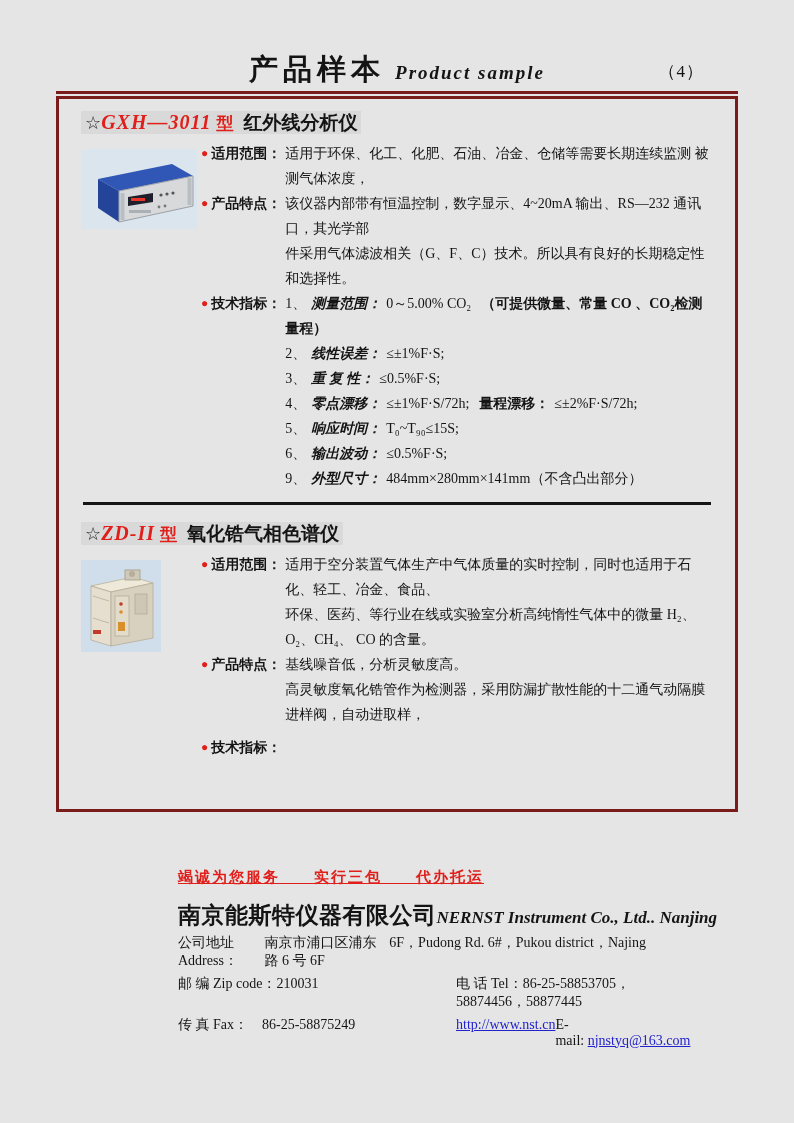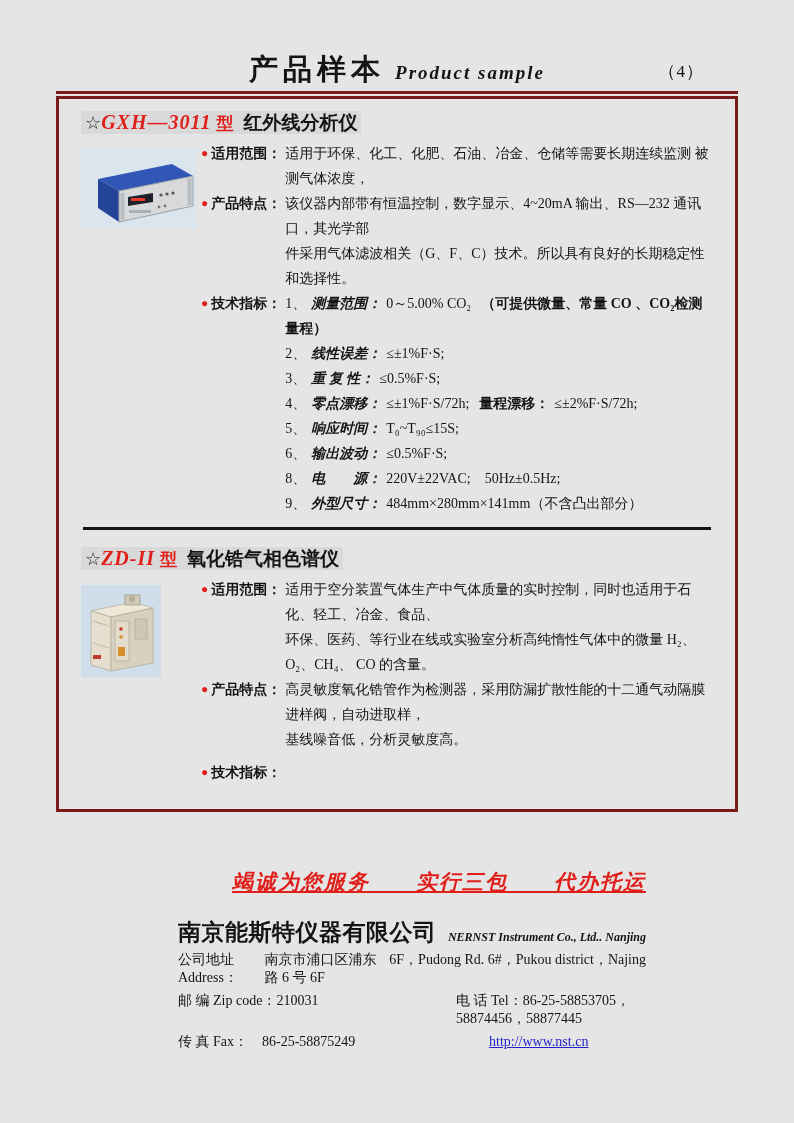--- a/index.html
+++ b/index.html
@@ -30,31 +30,31 @@
   .bi-body{flex:1;padding-left:4px;}
   .snum{display:inline-block;min-width:26px;}
   .slabel{font-weight:bold;font-style:italic;}
   .sval{padding-left:5px;text-align:center;}
   .sval:empty{padding:0;}
   .slabel2{font-weight:bold;margin-left:10px;}
   .slabel2:empty{margin:0;}
   .divider{border-top:3px solid #151515;margin:11px 2px 15px;}
   
   .footer{margin:56px 148px 0 178px;font-size:14px;}
-  .slogan{text-align:right;color:var(--red);font-weight:bold;font-style:italic;font-size:21px;
+  .slogan{text-align:left;color:var(--red);font-weight:bold;font-size:15px;
         letter-spacing:2px;text-decoration:underline;}
-  .company-row{display:flex;align-items:flex-end;margin-top:21px;}
+  .company-row{display:flex;align-items:flex-end;margin-top:13px;}
   .company-cn{font-size:23px;font-weight:bold;font-family:"Liberation Sans","DejaVu Sans",sans-serif;
         letter-spacing:0.5px;white-space:nowrap;}
-  .company-en{margin-left:auto;font-style:italic;font-weight:bold;font-size:12px;white-space:nowrap;
+  .company-en{margin-left:auto;font-style:italic;font-weight:bold;font-size:17px;white-space:nowrap;
         padding-bottom:3px;}
   .info-row{display:flex;align-items:baseline;padding:2.5px 0;}
   .addr-en{margin-left:auto;font-size:14px;white-space:nowrap;}
   .wcol{flex:0 0 278px;font-family:Liberation Serif, serif;}
-  a.lnk{color:var(--link);text-decoration:underline;cursor:pointer;margin-left:33px;}
+  a.lnk{color:var(--link);text-decoration:underline;cursor:pointer;}
   .email-wrap{margin-left:auto;}
 </style>
 </head>
 <body>
 
 <div class="page">
 
   <div class="title-block">
     <span class="title-cn">产品样本</span>
     <span class="title-en">Product sample</span>
@@ -106,21 +106,20 @@
         <div class="bi">
           <span class="bullet">●</span>
           <span class="blabel">技术指标：</span>
           <div class="bi-body">
             <div class="spec"><span class="snum">1、</span><span class="slabel">测量范围：</span><span class="sval">0～5.00% CO₂</span><span class="slabel2">（可提供微量、常量 CO 、CO₂检测量程）</span><span class="sval"></span></div>
             <div class="spec"><span class="snum">2、</span><span class="slabel">线性误差：</span><span class="sval">≤±1%F·S;</span></div>
             <div class="spec"><span class="snum">3、</span><span class="slabel">重 复 性：</span><span class="sval">≤0.5%F·S;</span></div>
             <div class="spec"><span class="snum">4、</span><span class="slabel">零点漂移：</span><span class="sval">≤±1%F·S/72h;</span><span class="slabel2">量程漂移：</span><span class="sval">≤±2%F·S/72h;</span></div>
             <div class="spec"><span class="snum">5、</span><span class="slabel">响应时间：</span><span class="sval">T₀~T₉₀≤15S;</span></div>
             <div class="spec"><span class="snum">6、</span><span class="slabel">输出波动：</span><span class="sval">≤0.5%F·S;</span></div>
-            <div class="spec"><span class="snum">8、</span><span class="slabel">电　　源：</span><span class="sval">220V±22VAC;　50Hz±0.5Hz;</span></div>
             <div class="spec"><span class="snum">9、</span><span class="slabel">外型尺寸：</span><span class="sval">484mm×280mm×141mm（不含凸出部分）</span></div>
           </div>
         </div>
       </div>
     </div>
 
     <div class="divider"></div>
 
     <div class="prod-head">
       <span class="hl"><span class="star">☆</span><span class="model">ZD-II</span><span class="suffix">型</span><span class="pname">氧化锆气相色谱仪</span></span>
@@ -151,22 +150,22 @@
           <span class="blabel">适用范围：</span>
           <div class="bi-body">
             <div>适用于空分装置气体生产中气体质量的实时控制，同时也适用于石化、轻工、冶金、食品、</div>
             <div>环保、医药、等行业在线或实验室分析高纯惰性气体中的微量 H₂、O₂、CH₄、 CO 的含量。</div>
           </div>
         </div>
         <div class="bi">
           <span class="bullet">●</span>
           <span class="blabel">产品特点：</span>
           <div class="bi-body">
+            <div>基线噪音低，分析灵敏度高。</div>
             <div>高灵敏度氧化锆管作为检测器，采用防漏扩散性能的十二通气动隔膜进样阀，自动进取样，</div>
-            <div>基线噪音低，分析灵敏度高。</div>
           </div>
         </div>
         <div class="bi" style="margin-top:8px;">
           <span class="bullet">●</span>
           <span class="blabel">技术指标：</span>
         </div>
 
       </div>
     </div>
   </div>
@@ -183,17 +182,18 @@
         <span>南京市浦口区浦东路 6 号 6F</span>
         <span class="addr-en">6F，Pudong Rd. 6#，Pukou district，Najing</span>
       </div>
       <div class="info-row">
         <span class="wcol"><span>邮  编 Zip  code：</span><span>210031</span></span>
         <span><span>电  话 Tel：</span><span>86-25-58853705，58874456，58877445</span></span>
       </div>
       <div class="info-row">
         <span class="wcol"><span>传  真 Fax：</span> <span>86-25-58875249</span></span>
         <a class="lnk">http://www.nst.cn</a>
+        <span class="email-wrap"><span>E-mail:</span>&nbsp;<a class="lnk">njnstyq@163.com</a></span>
       </div>
     </div>
   </div>
 
 </div>
 
 </body></html>

